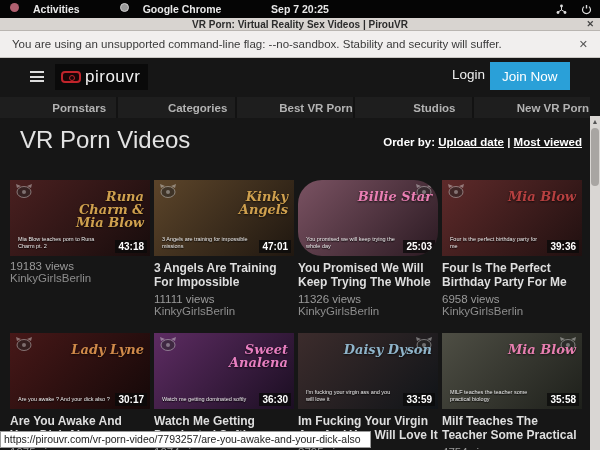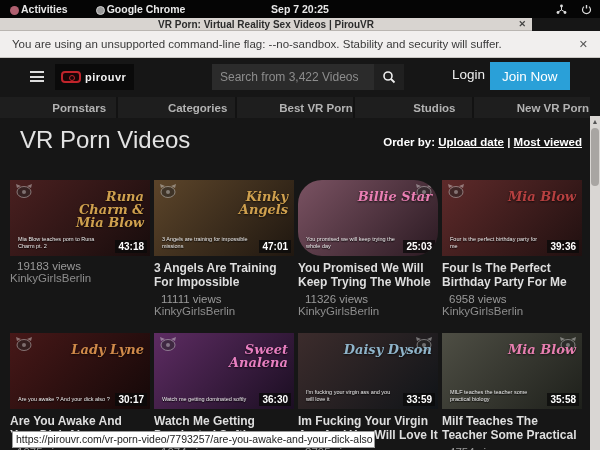--- a/index.html
+++ b/index.html
@@ -3,50 +3,50 @@
 <meta charset="utf-8">
 <style>
   * { margin:0; padding:0; box-sizing:border-box; }
   html,body { background:#000; }
   body { font-family:"Liberation Sans", sans-serif; }
   #screen { position:relative; width:600px; height:450px; overflow:hidden; background:#161616; }
 
   
   .sysbar { position:absolute; top:0; left:0; width:600px; height:18px; background:#050505;
             display:flex; align-items:center; color:#e8e8e8; font-size:10.5px; font-weight:bold; }
-  .sys-left { display:flex; align-items:flex-end; gap:2px; margin-left:10px; }
+  .sys-left { display:flex; align-items:flex-start; gap:14px; margin-left:10px; }
   .dot-icon { width:9px; height:9px; border-radius:50%; background:#b06070; display:inline-block; }
   .chrome-icon { width:9px; height:9px; border-radius:50%; background:#9a9a9a; border:1.5px solid #cfcfcf; display:inline-block; margin-left:26px; }
   .sys-clock { position:absolute; left:0; right:0; text-align:center; }
   .sys-right { position:absolute; right:8px; top:0; height:18px; display:flex; align-items:center; gap:14px; }
   .net-icon, .power-icon { width:11px; height:11px; position:relative; }
   .net-icon svg, .power-icon svg, .mag-icon svg { display:block; }
 
   
-  .titlebar { position:absolute; top:18px; left:0; width:532px; height:13px; background:#d8d4d0;
+  .titlebar { position:absolute; top:18px; left:0; width:600px; height:13px; background:#d8d4d0;
               border-bottom:1px solid #b9b5b1; color:#2c2c2c; font-size:10px; font-weight:bold;
               display:flex; align-items:center; justify-content:center; }
   .titlebar .close { position:absolute; right:6px; font-size:9px; font-weight:bold; color:#444; cursor:default; }
 
   
   .warnbar { position:absolute; top:31px; left:0; width:600px; height:27px; background:#f1efee;
              border-bottom:1px solid #c9c6c2; color:#3a3a3a; font-size:11.5px;
              display:flex; align-items:center; padding:0 12px; }
   .warnbar .close { position:absolute; right:12px; color:#555; font-size:11px; }
 
   
   .site { position:absolute; top:58px; left:0; width:600px; height:392px; background:#161616; }
   .hamburger { position:absolute; left:30px; top:13px; width:14px; height:11px;
                border-top:2px solid #ddd; border-bottom:2px solid #ddd; }
   .hamburger::after { content:""; display:block; margin-top:2.5px; border-top:2px solid #ddd; }
   .logo { position:absolute; left:55px; top:6px; height:26px; background:#0a0a0a; padding:3px 8px 3px 6px;
           display:flex; align-items:center; gap:4px; }
   .goggles { width:20px; height:12px; border:2px solid #c0242b; border-radius:4px; position:relative; background:#1a0506; }
   .goggles::after { content:""; position:absolute; left:6px; top:2px; width:4px; height:4px; border:1.5px solid #c0242b; border-radius:50%; }
-  .logo-text { color:#f2f2f2; font-size:11px; font-weight:bold; letter-spacing:.5px; }
+  .logo-text { color:#f2f2f2; font-size:17px; font-weight:normal; letter-spacing:.5px; }
   .search-wrap { position:absolute; left:212px; top:6px; display:flex; }
   .search-input { width:162px; height:26px; background:#2b2b2b; border:0; color:#999; font-size:12px;
                   padding:0 8px; font-family:"Liberation Sans",sans-serif; }
   .search-input::placeholder { color:#8d8d8d; }
   .search-btn { width:30px; height:26px; background:#202020; border:0; display:flex; align-items:center; justify-content:center; }
   .login { position:absolute; left:452px; top:9px; color:#f0f0f0; font-size:13.5px; }
   .join-btn { position:absolute; left:490px; top:4px; height:28px; padding:0 12px; border:0;
               color:#fff; font-size:13.5px; font-family:"Liberation Sans",sans-serif; cursor:pointer; }
 
   
@@ -67,32 +67,32 @@
                  font-family:"DejaVu Serif", serif; font-style:italic; font-weight:bold;
                  font-size:13px; line-height:13px; text-shadow:0 1px 2px rgba(0,0,0,.7); }
   .caption { position:absolute; left:8px; bottom:6px; right:40px; color:#eee; font-size:5.5px; line-height:7px;
              text-shadow:0 1px 1px #000; }
   .duration { position:absolute; right:3px; bottom:3px; background:rgba(10,10,10,.75); color:#fff;
               font-size:10px; font-weight:bold; padding:1px 3px; }
   .mask-logo { position:absolute; top:4px; opacity:.8; }
   .mask-logo.tl { left:5px; } .mask-logo.tr { right:5px; }
   .vtitle { margin-top:5px; color:#dedede; font-size:12px; font-weight:bold; line-height:14px;
             height:28px; overflow:hidden; }
-  .views { margin-top:4px; color:#9a9a9a; font-size:11.5px;margin-left:7px; }
+  .views { margin-top:4px; color:#9a9a9a; font-size:11.5px; }
   .studio { color:#8d8d8d; font-size:11.5px; }
 
   
   .scrollbar { position:absolute; right:0; top:58px; width:10px; height:392px; background:#d9d6d3; }
   .sb-thumb { position:absolute; top:12px; left:1px; width:8px; height:58px; background:#a8a5a2; border-radius:4px; }
   .sb-arrow { position:absolute; left:0; width:10px; height:11px; color:#555; font-size:7px; text-align:center; line-height:11px; }
   .sb-up { top:0; }
 
   
-  .status-url { position:absolute; left:12px; bottom:2px; background:#fff; border:1px solid #9b9b9b;
-                color:#222; font-size:10.5px; padding:1px 1px 2px 3px; white-space:nowrap; }
+  .status-url { position:absolute; left:0; bottom:2px; background:#fff; border:1px solid #9b9b9b;
+                color:#222; font-size:10.5px; padding:1px 9px 2px 3px; white-space:nowrap; }
 </style>
 </head>
 <body>
 
 <div id="screen">
 
   <div class="sysbar">
     <div class="sys-left">
       <span class="dot-icon"></span>
       <span>Activities</span>
@@ -130,31 +130,20 @@
 
   <div class="site">
 
     <div class="hamburger"></div>
 
     <div class="logo">
       <span class="goggles"></span>
       <span class="logo-text">pirouvr</span>
     </div>
 
-    <div class="search-wrap">
-      <input class="search-input" type="text" placeholder="Search from 3,422 Videos" style="">
-      <button class="search-btn">
-        <span class="mag-icon">
-          <svg width="14" height="14" viewBox="0 0 14 14">
-              <circle cx="6" cy="6" r="4" fill="none" stroke="#eee" stroke-width="1.6"></circle>
-              <path d="M9 9l3.5 3.5" stroke="#eee" stroke-width="1.8"></path>
-            </svg>
-        </span>
-      </button>
-    </div>
 
     <a class="login">Login</a>
     <button class="join-btn" id="join-btn" style="background: rgb(42, 160, 216);">Join Now</button>
 
     <div class="nav" id="nav">
         <div class="nav-item">Pornstars</div>
         <div class="nav-item">Categories</div>
         <div class="nav-item">Best VR Porn</div>
         <div class="nav-item">Studios</div>
         <div class="nav-item">New VR Porn</div>

